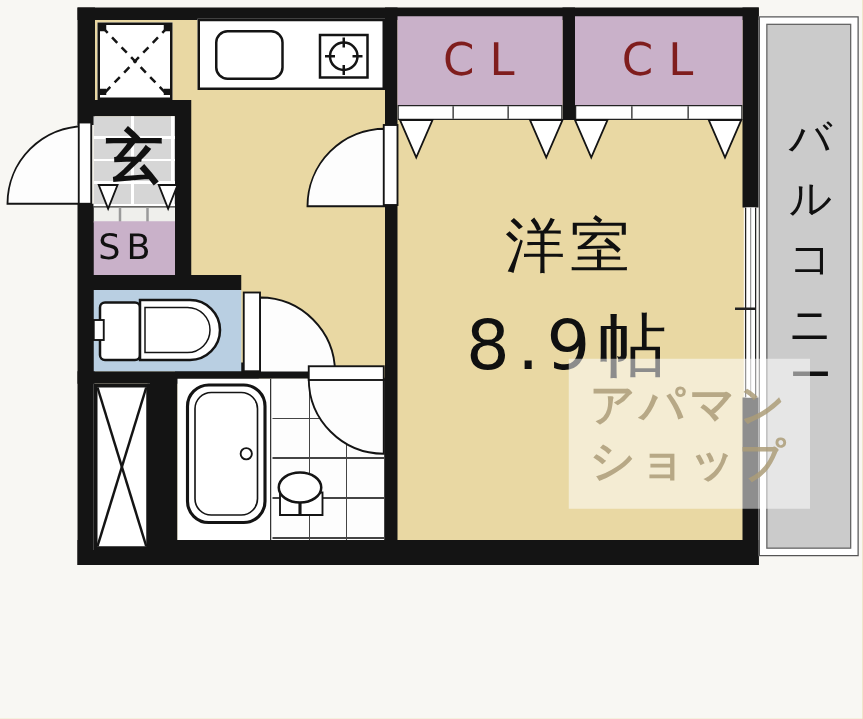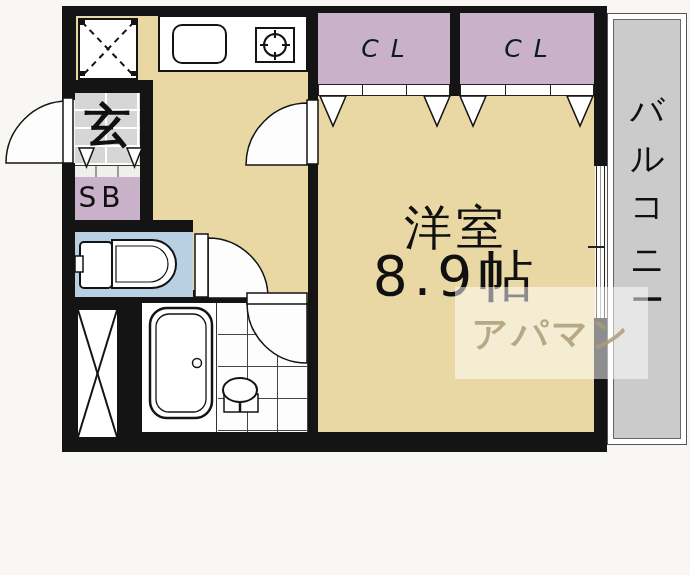--- a/index.html
+++ b/index.html
@@ -46,27 +46,27 @@
   .window-mid{position:absolute;left:600px;top:166px;width:1px;height:152px;background:#999;}
   .window-tick{position:absolute;left:588px;top:246px;width:16px;height:2px;background:#222;}
   
   .balcony-outer{position:absolute;left:607px;top:13px;width:80px;height:432px;background:#fff;border:1px solid #555;box-sizing:border-box;}
   .balcony-inner{position:absolute;left:613px;top:19px;width:68px;height:420px;background:#cbcbcb;border:1px solid #666;box-sizing:border-box;
     display:flex;align-items:flex-start;justify-content:center;}
   .balcony-label{writing-mode:vertical-rl;text-orientation:mixed;font-size:34px;letter-spacing:14px;color:#101010;margin-top:52px;font-weight:500;}
   
   .lbl-genkan{position:absolute;left:75px;top:101px;width:65px;font-size:46px;font-weight:600;}
   .lbl-sb{position:absolute;left:75px;top:183px;width:54px;font-size:28px;letter-spacing:5px;font-weight:500;}
-  .lbl-cl{font-size:25px;letter-spacing:12px;font-weight:500;color:#0f172a;padding-left:10px;font-style:italic;}
-  .lbl-room{position:absolute;left:322px;top:172px;width:268px;font-size:48px;font-weight:500;letter-spacing:4px;margin-top:30px;}
+  .lbl-cl{font-size:36px;letter-spacing:12px;font-weight:500;color:#7f1d1d;padding-left:10px;}
+  .lbl-room{position:absolute;left:322px;top:172px;width:268px;font-size:48px;font-weight:500;letter-spacing:4px;}
   .lbl-size{position:absolute;left:322px;top:248px;width:268px;font-size:55px;font-weight:500;letter-spacing:6px;}
   svg.overlay{position:absolute;left:0;top:0;pointer-events:none;}
   
   .watermark{
-    position:absolute;left:455px;top:287px;width:193px;height:92px;
+    position:absolute;left:455px;top:287px;width:193px;height:120px;
     background:rgba(255,255,255,0.52);
     display:flex;flex-direction:column;align-items:center;justify-content:center;
     z-index:30;
   }
   .watermark div{
     font-size:36px;font-weight:bold;letter-spacing:3px;line-height:1.25;
     color:rgba(172,156,120,0.85);
   }
 </style>
 </head>
@@ -194,15 +194,16 @@
   <div class="balcony-outer"></div>
   <div class="balcony-inner">
     <div class="balcony-label room-label">バルコニー</div>
   </div>
 
   <div class="lbl-room room-label">洋室</div>
   <div class="lbl-size room-label">8.9帖</div>
 
   <div class="watermark">
     <div>アパマン</div>
+    <div>ショップ</div>
   </div>
 
 </div>
 
 </body></html>

